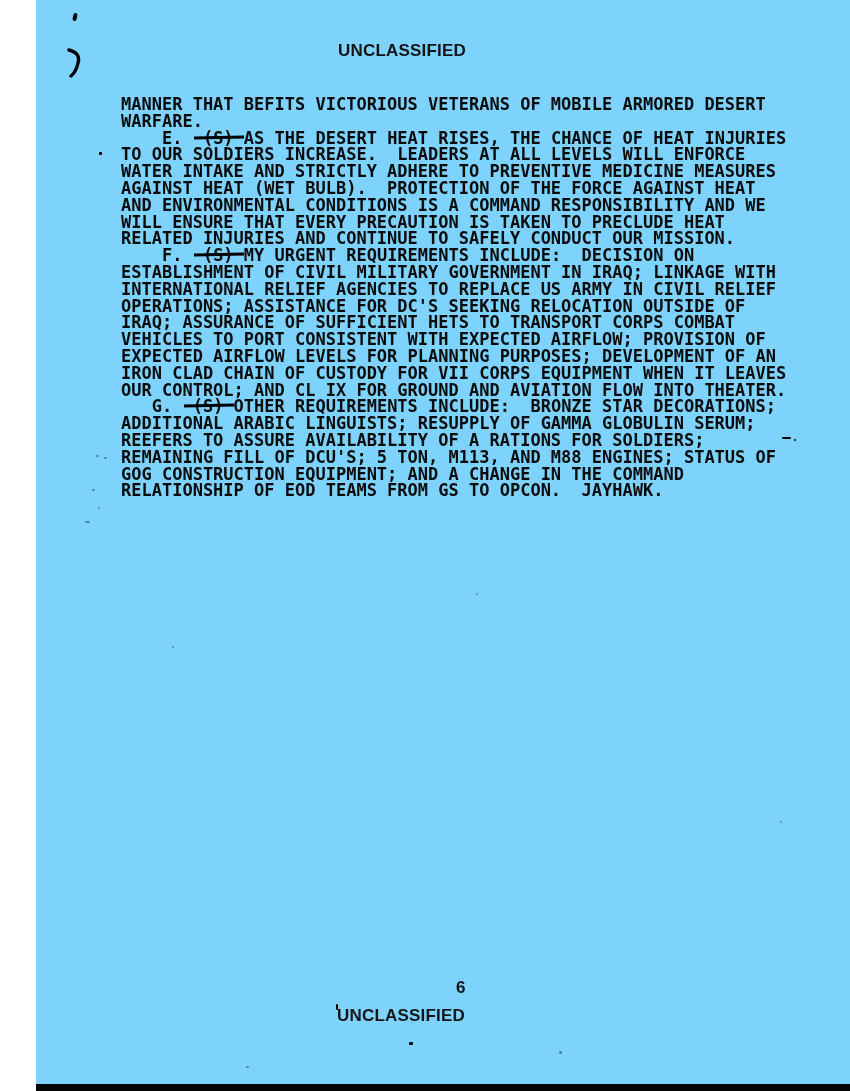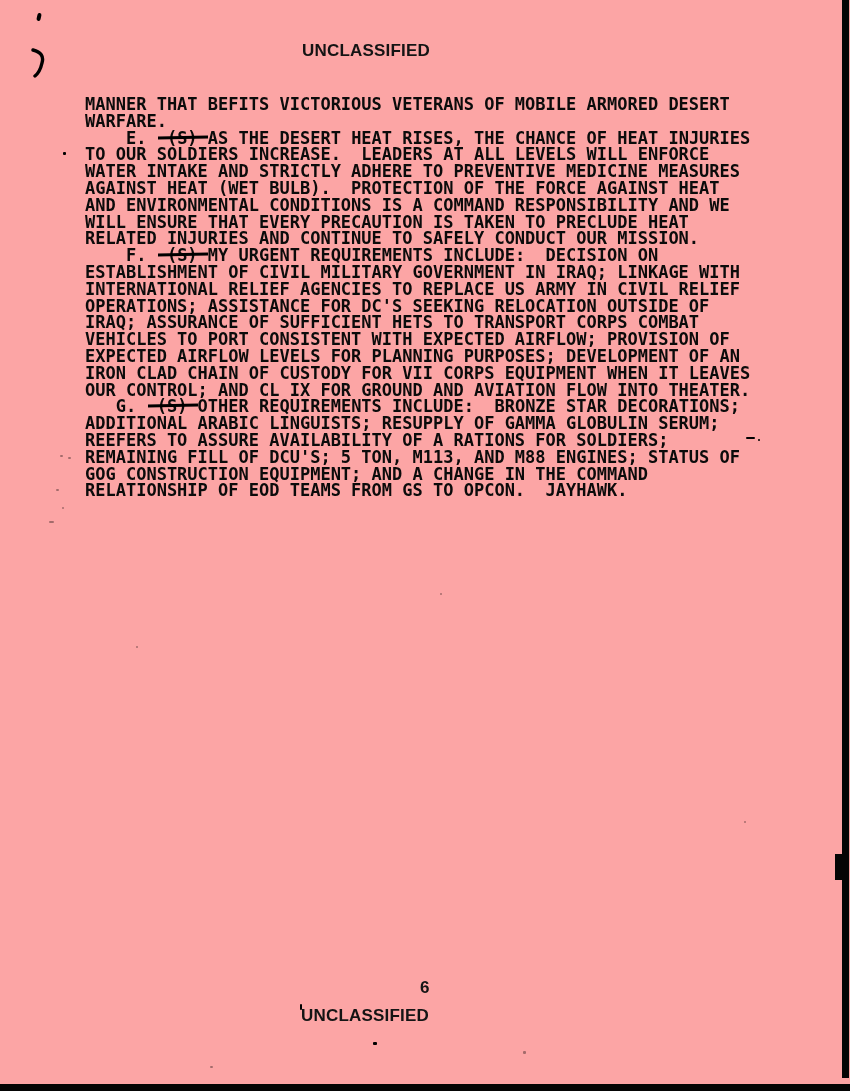--- a/index.html
+++ b/index.html
@@ -1,21 +1,21 @@
 <!DOCTYPE html>
 <html><head>
 <meta charset="utf-8">
 <style>
   html,body{margin:0;padding:0;}
   body{
     width:850px;height:1091px;position:relative;
     background:#ffffff;
     font-family:"DejaVu Sans Mono",monospace;
   }
-  .page{position:absolute;inset:0;background:#fca5a5;overflow:hidden;}
+  .page{position:absolute;inset:0;background:#7dd3fc;overflow:hidden;margin-left:36px;}
 
   .header-classification{
     position:absolute;left:302px;top:41px;
     font-family:"Liberation Sans",sans-serif;
     font-weight:700;font-size:17px;letter-spacing:.2px;color:#141414;
   }
   .doc-body{
     position:absolute;left:85px;top:96px;
     font-size:17px;font-weight:700;line-height:16.8px;
     white-space:pre;color:#0b0b0b;

